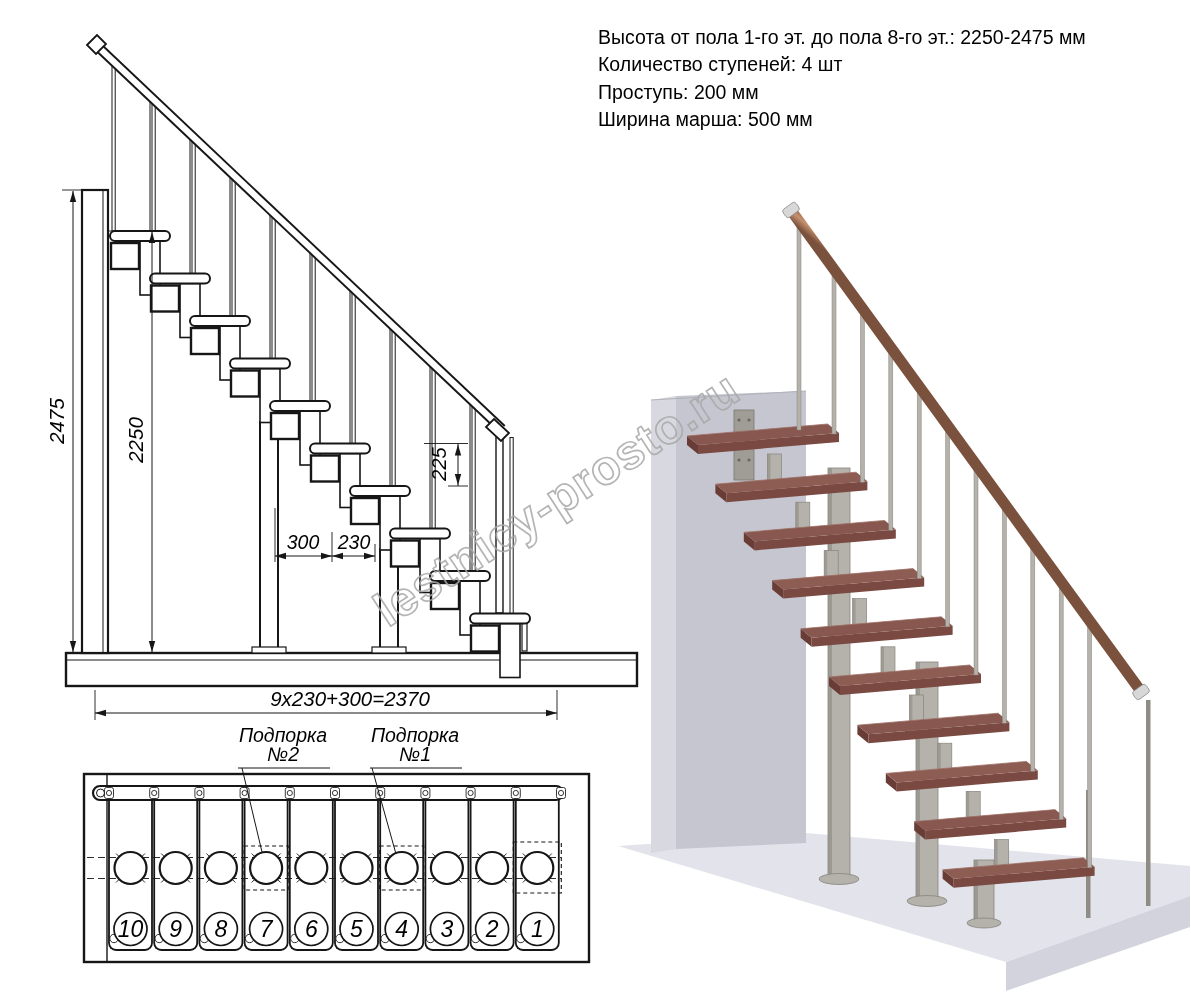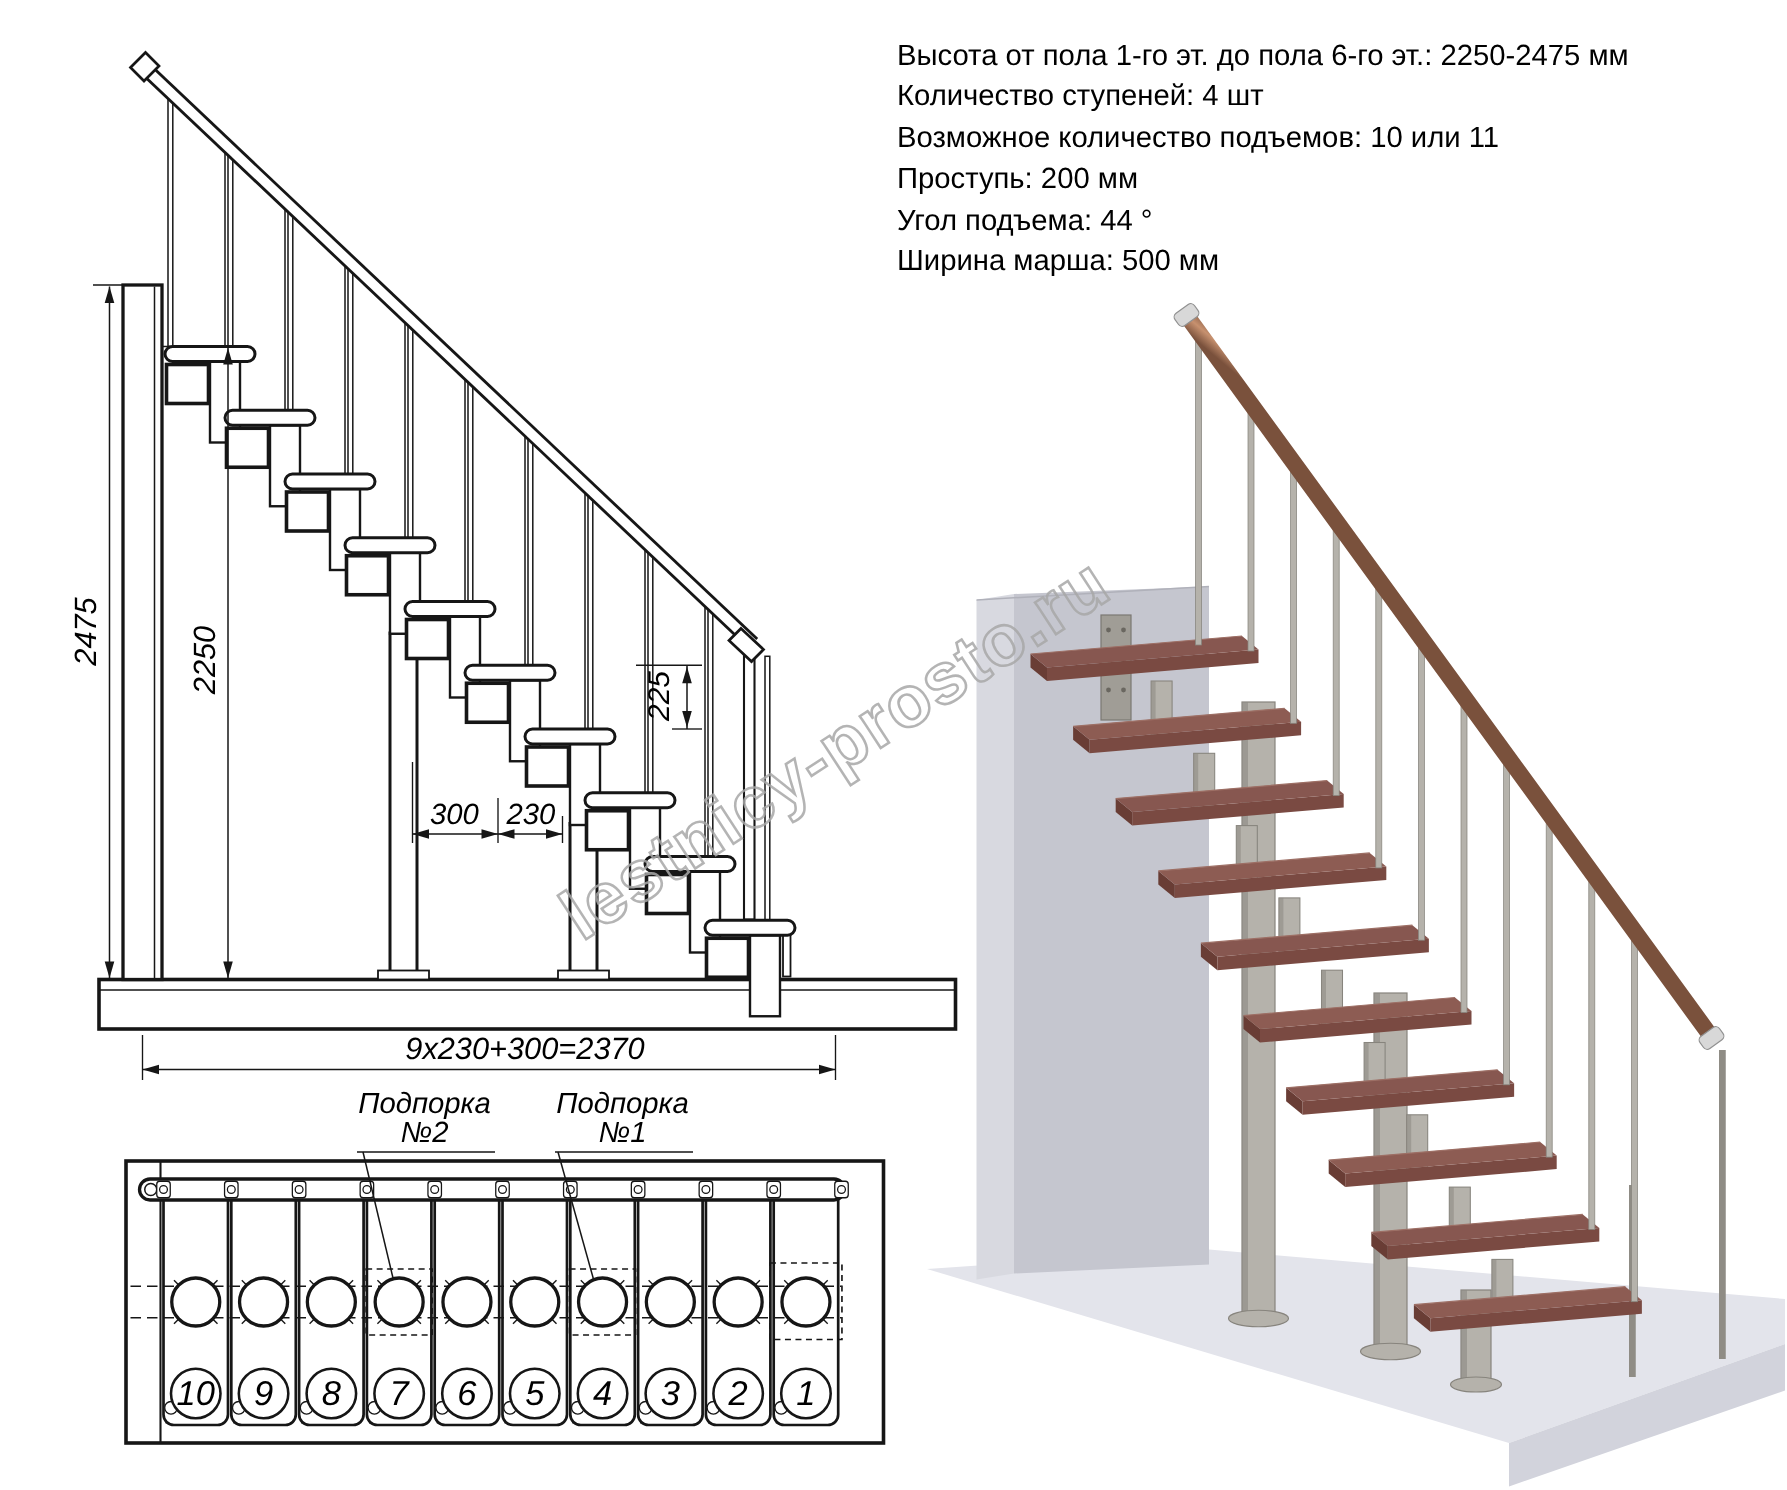--- a/index.html
+++ b/index.html
@@ -395,20 +395,18 @@
         <rect x="1030.8" y="540.1682" width="4" height="231.23180000000013" rx="0" fill="#b5b2ab" stroke="#87847d" stroke-width="0.5"></rect>
         <rect x="1059.2" y="579.3318" width="4" height="240.26819999999998" rx="0" fill="#b5b2ab" stroke="#87847d" stroke-width="0.5"></rect>
         <rect x="1087.6" y="618.4953999999998" width="4" height="249.30460000000016" rx="0" fill="#b5b2ab" stroke="#87847d" stroke-width="0.5"></rect>
         <line x1="793" y1="213" x2="1140" y2="690" stroke="url(#railG)" stroke-width="11" stroke-linecap="round"></line>
         <rect x="-5" y="-8" width="10" height="16" rx="3" fill="#d8d8d8" stroke="#909090" stroke-width="0.8" transform="translate(791,210) rotate(54)"></rect>
         <rect x="-5" y="-8" width="10" height="16" rx="3" fill="#d8d8d8" stroke="#909090" stroke-width="0.8" transform="translate(1141,692) rotate(54)"></rect>
       </g>
       <text x="0" y="0" fill="none" font-size="48" font-style="normal" font-family="&quot;Liberation Sans&quot;,sans-serif" text-anchor="start" font-weight="bold" stroke="#a8a8a8" stroke-width="1.7" opacity="0.85" letter-spacing="1" transform="translate(388,628) rotate(-33)">lestnicy-prosto.ru</text>
     </svg>
   <div id="specs">
-    <div class="spec-line">Высота от пола 1-го эт. до пола 6-го эт.: 2250-2475 мм</div>
+    <div class="spec-line">Высота от пола 1-го эт. до пола 8-го эт.: 2250-2475 мм</div>
     <div class="spec-line">Количество ступеней: 4 шт</div>
-    <div class="spec-line">Возможное количество подъемов: 10 или 11</div>
     <div class="spec-line">Проступь: 200 мм</div>
-    <div class="spec-line">Угол подъема: 44 °</div>
     <div class="spec-line">Ширина марша: 500 мм</div>
   </div>
 </div>
 
 </body></html>

